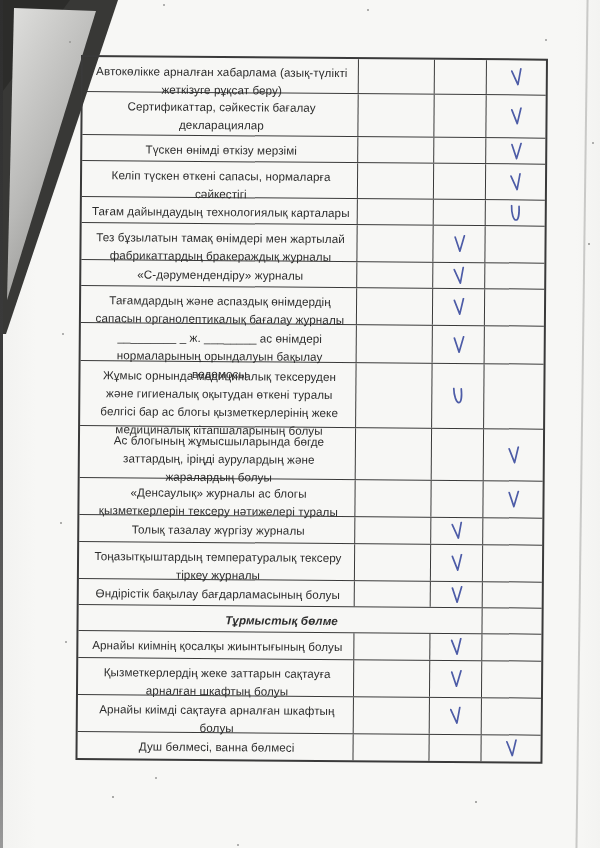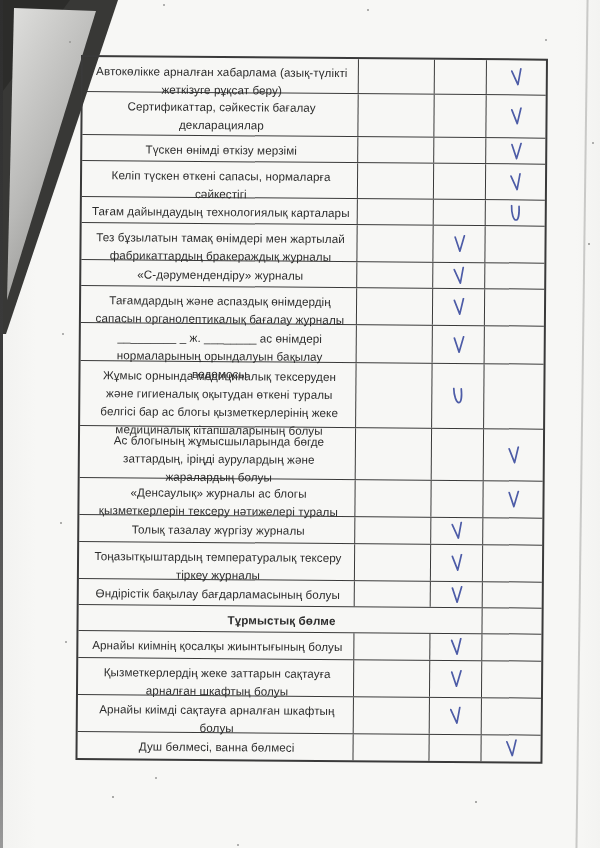--- a/index.html
+++ b/index.html
@@ -30,21 +30,21 @@
   .row:last-child{border-bottom:none;}
   .cell{box-sizing:border-box;border-right:1.7px solid #3a3a3a;flex:0 0 auto;display:flex;}
   .cell:last-child{border-right:none;}
   .cell.text{width:276px;padding:4px 5px 4px 8px;display:block;}
   .cell.c1{width:76px;}
   .cell.c2{width:52px;}
   .cell.c3{width:59px;}
   .cell.span{width:404px;padding:4px 5px 4px 8px;display:block;}
   .cell.chk{align-items:center;justify-content:center;}
   .itm{font-size:11.6px;line-height:14.6px;color:#2d2d2d;letter-spacing:0.1px;}
-  .sect{font-weight:bold;}
+  .sect{font-weight:bold;font-style:italic;}
   .mark{display:block;}
 </style>
 </head>
 <body>
 
 <div class="page">
 
   <svg class="corner-svg" width="140" height="345" viewBox="0 0 140 345">
     <defs>
       <linearGradient id="foldGrad" x1="0" y1="0" x2="0.6" y2="1">

